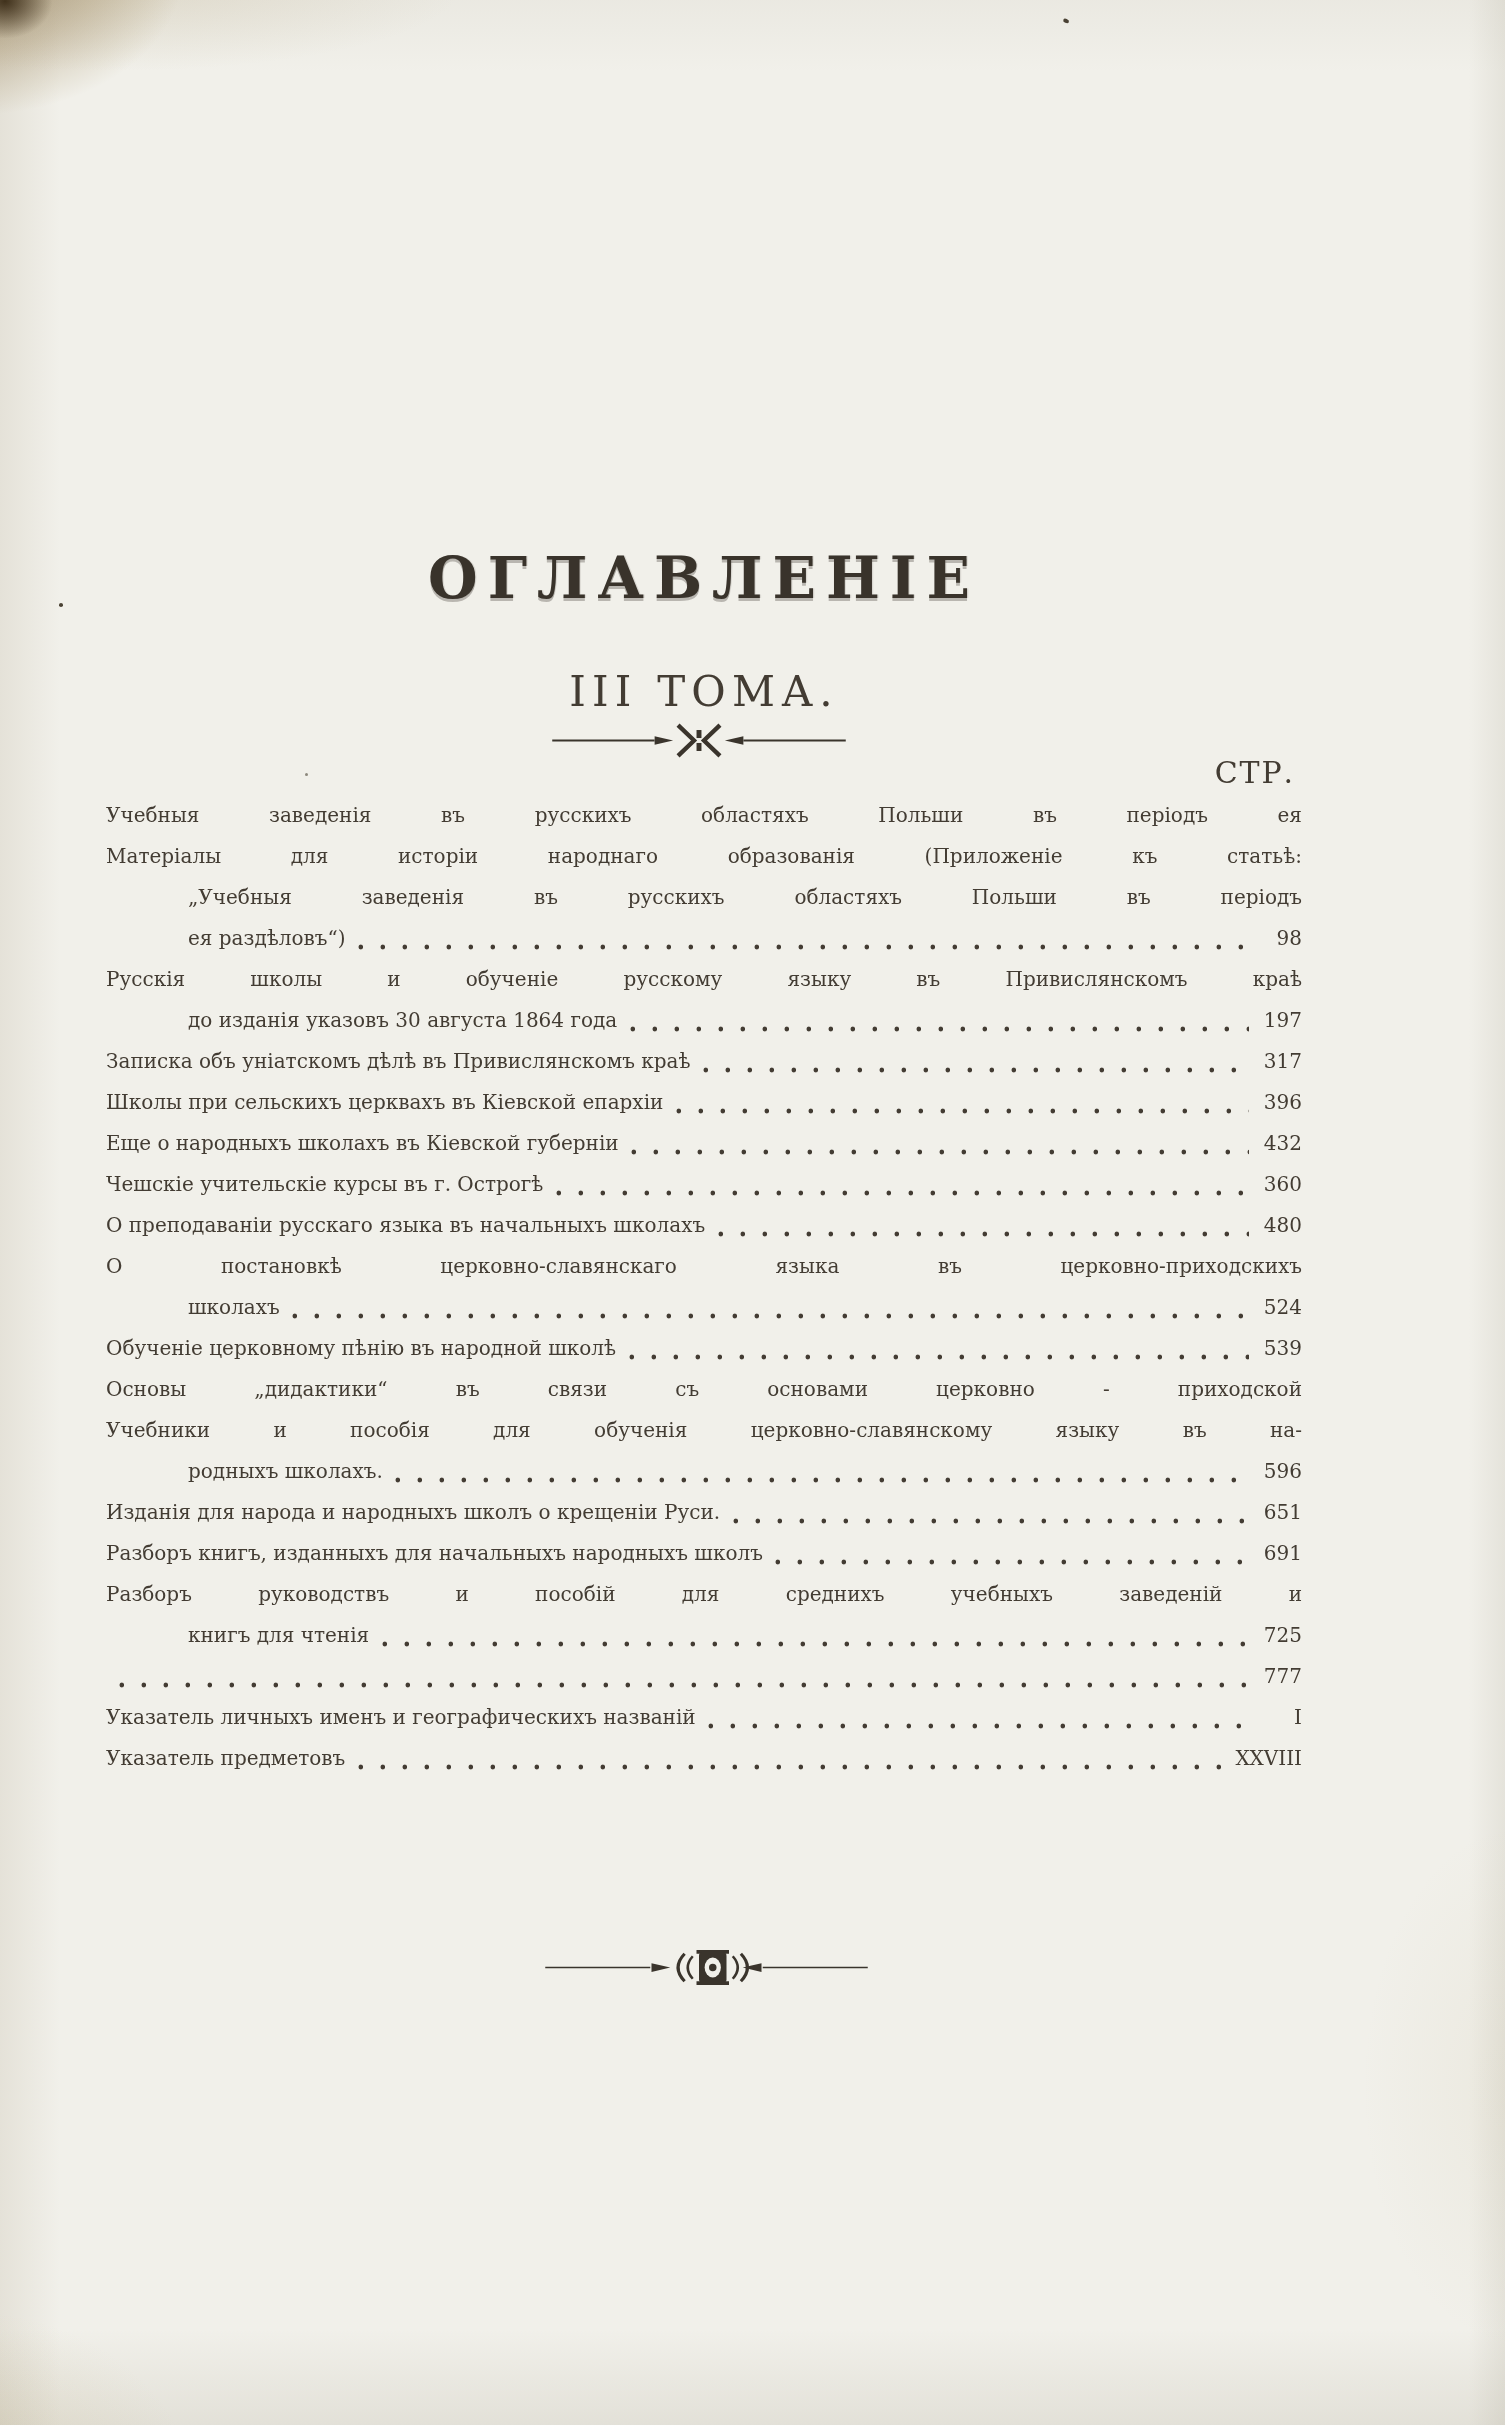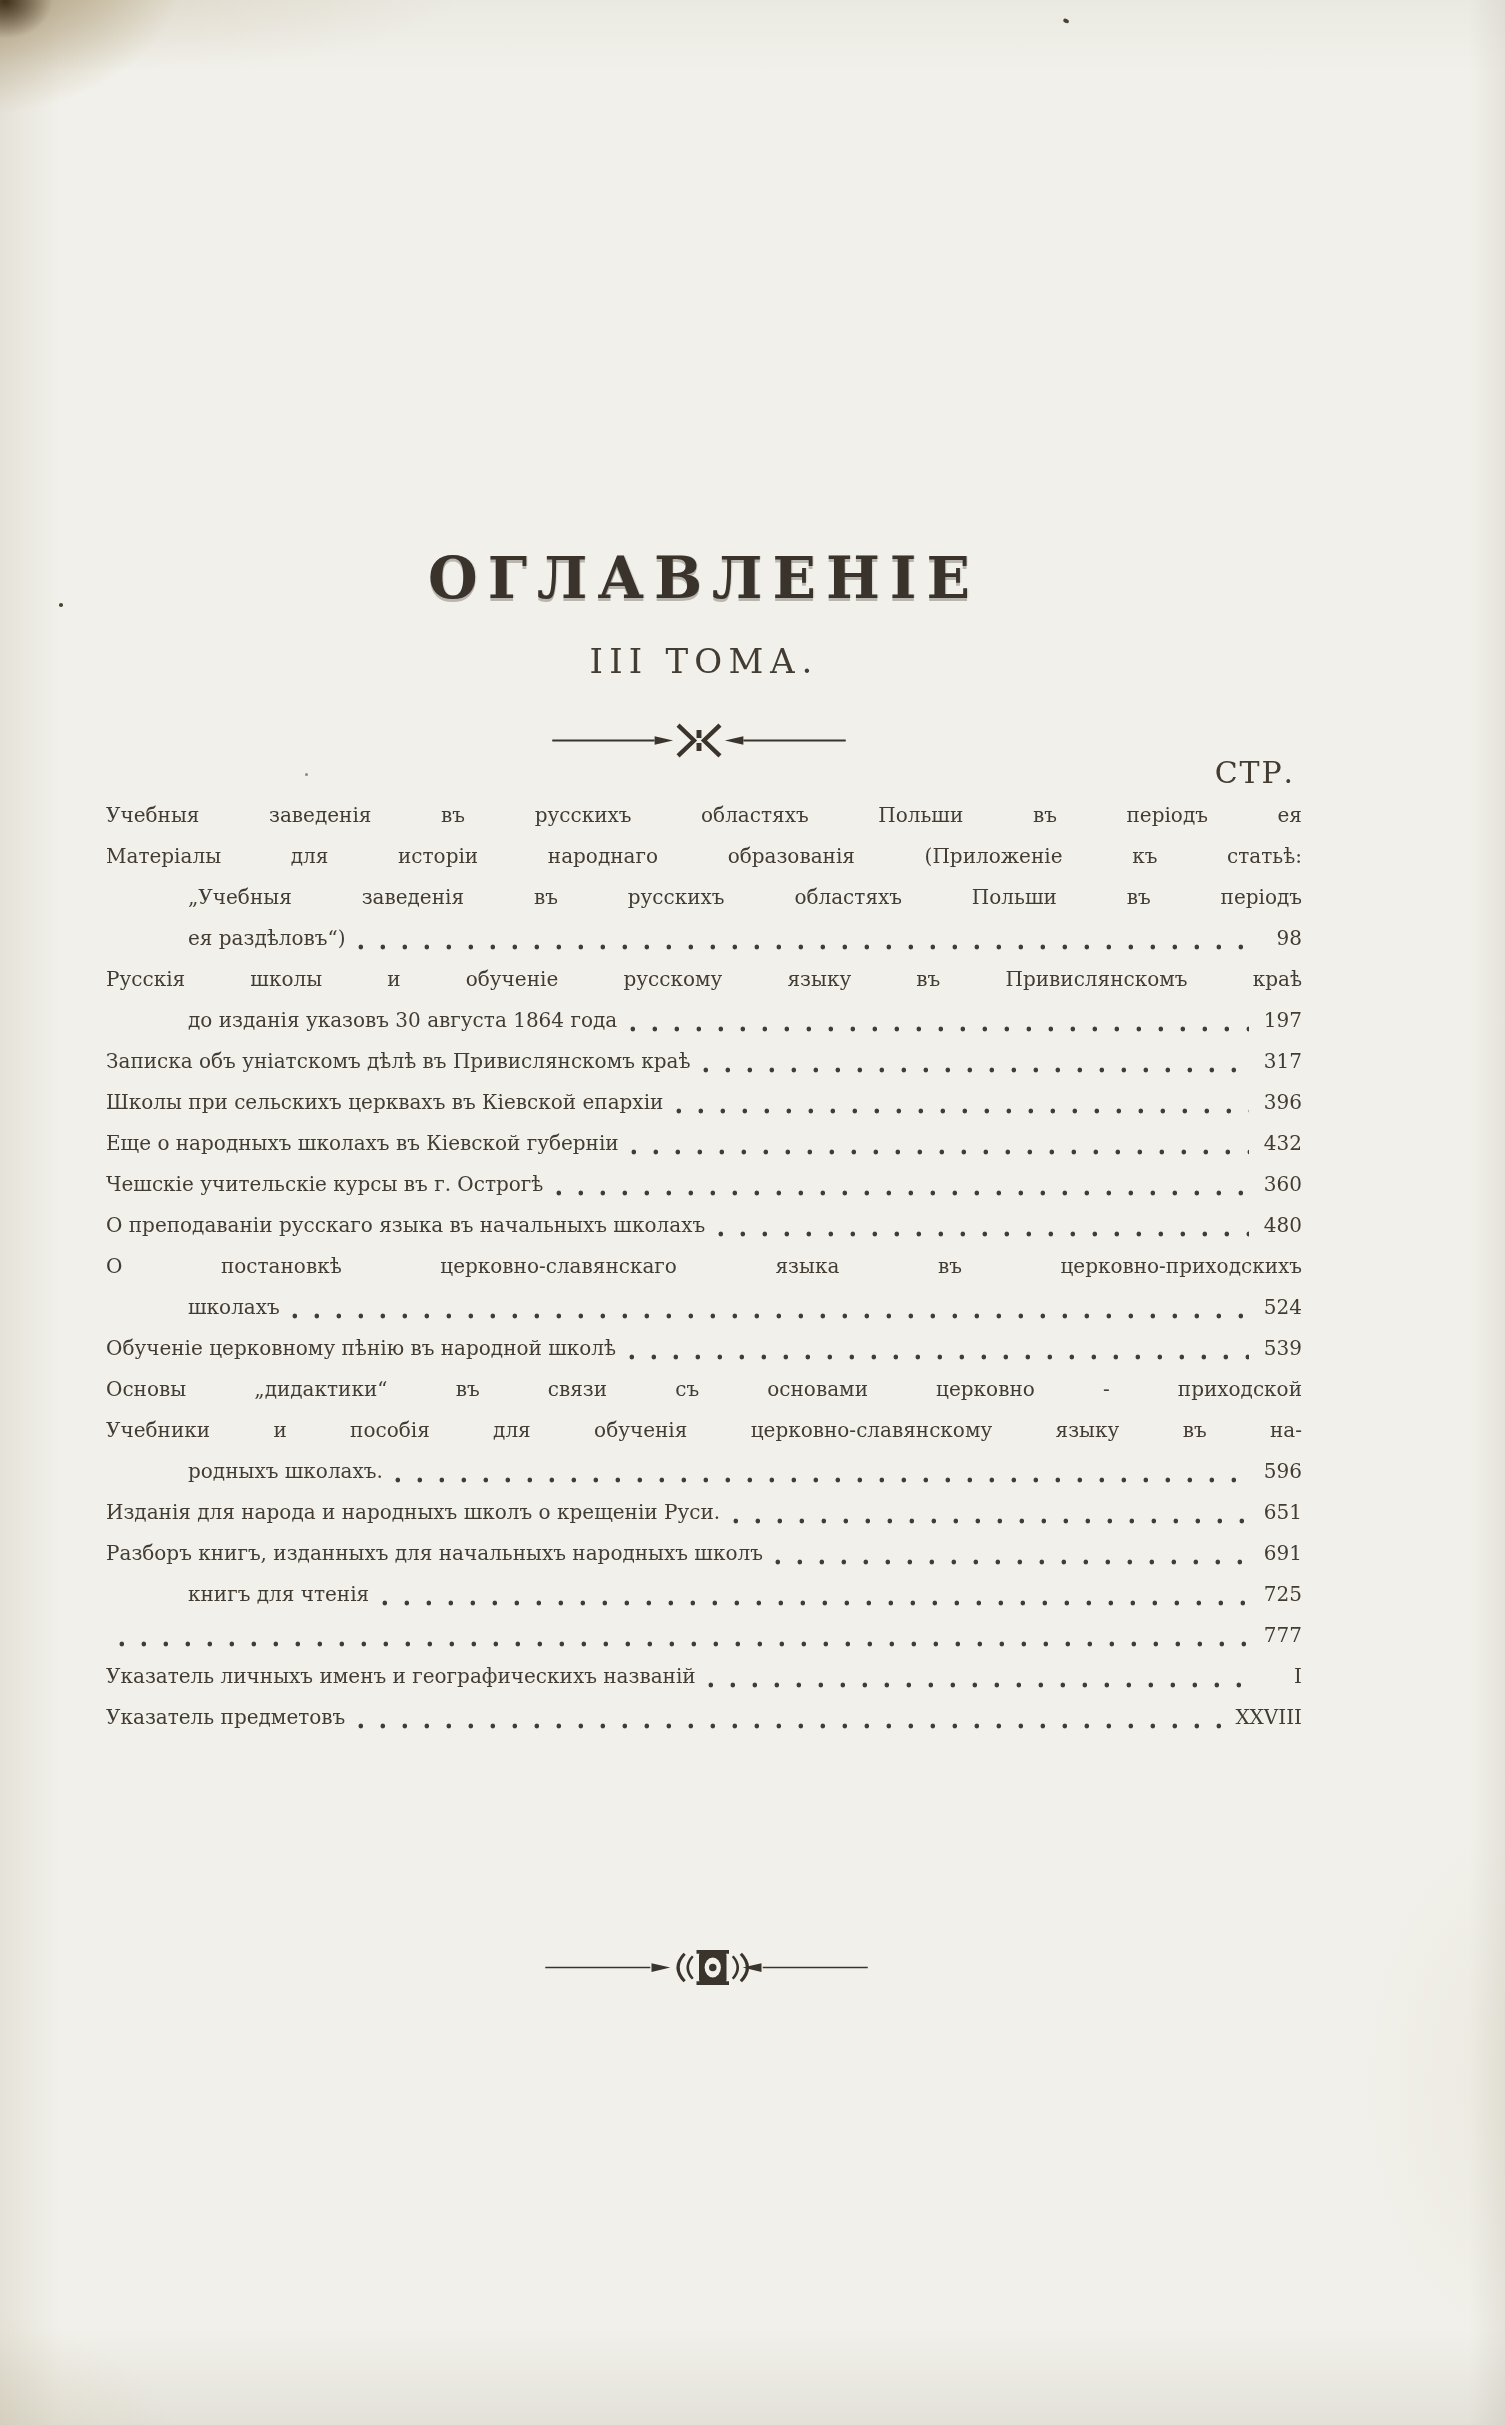--- a/index.html
+++ b/index.html
@@ -38,21 +38,21 @@
 
   .col-centered{position:absolute;left:106px;width:1196px;text-align:center;}
 
   .doc-title{
     top:544px;font-size:57px;font-weight:bold;letter-spacing:10px;
     color:var(--ink-dark);
     text-shadow:0 2.5px 0.6px rgba(57,51,43,0.30), 1.2px 0 0 rgba(57,51,43,0.12);
     white-space:nowrap;
   }
   .doc-subtitle{
-    top:641px;font-size:34px;letter-spacing:6.2px;color:var(--ink);
+    top:667px;font-size:42px;letter-spacing:6.2px;color:var(--ink);
     white-space:nowrap;
   }
   .divider-top{position:absolute;left:549px;top:722px;}
   .col-header{
     position:absolute;top:755px;right:211px;
     font-size:30px;letter-spacing:1.9px;color:var(--ink);
   }
 
   .toc{
     position:absolute;left:106px;top:795px;width:1196px;
@@ -194,20 +194,25 @@
     </div>
       <div class="toc-row">
       <span class="toc-text">Изданія для народа и народныхъ школъ о крещеніи Руси.</span>
       <span class="dot-leader"></span>
       <span class="page-num">651</span>
     </div>
       <div class="toc-row">
       <span class="toc-text">Разборъ книгъ, изданныхъ для начальныхъ народныхъ школъ</span>
       <span class="dot-leader"></span>
       <span class="page-num">691</span>
+    </div>
+      <div class="toc-row justify">
+      <span class="toc-text">Разборъ руководствъ и пособій для среднихъ учебныхъ заведеній и</span>
+      
+      
     </div>
       <div class="toc-row indent">
       <span class="toc-text">книгъ для чтенія</span>
       <span class="dot-leader"></span>
       <span class="page-num">725</span>
     </div>
       <div class="toc-row">
       <span class="dot-leader"></span>
       <span class="page-num">777</span>
     </div>

